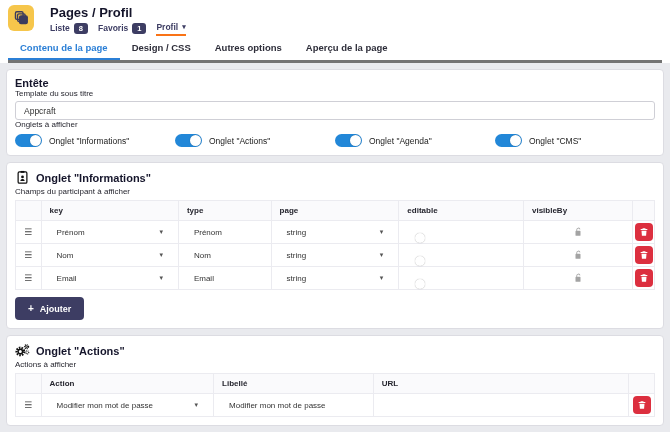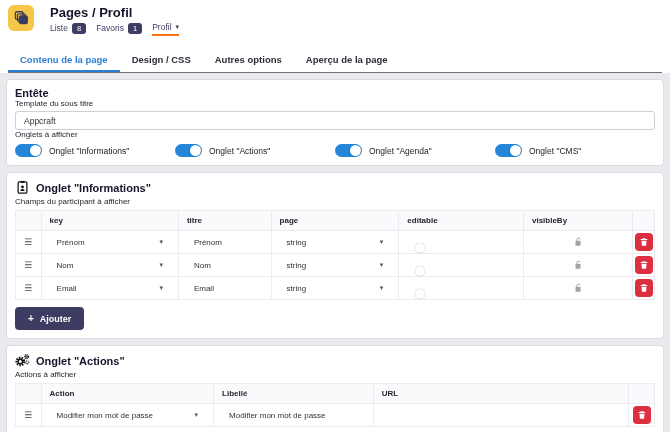--- a/index.html
+++ b/index.html
@@ -7,27 +7,27 @@
     font-family:"Liberation Sans", sans-serif; background:#e9eaee; color:#1f1f2e; }
 
   
   .topbar { background:#fff; padding:5px 8px 0 8px; }
   .topbar-row { display:flex; align-items:flex-start; gap:16px; }
   .app-icon { width:26px; height:26px; border-radius:6px; background:#f6c64b;
     display:flex; align-items:center; justify-content:center; flex:0 0 auto; }
   .app-icon svg { width:18px; height:18px; }
   .title-block { display:flex; flex-direction:column; gap:2px; }
   .page-title { font-size:13px; font-weight:bold; color:#15152b; }
-  .subnav { display:flex; align-items:center; gap:10px; font-size:8.5px; font-weight:normal; color:#3d3d63; }
+  .subnav { display:flex; align-items:center; gap:10px; font-size:8.5px; font-weight:bold; color:#3d3d63; }
   .subnav-item { display:flex; align-items:center; gap:4px; padding-bottom:2px; cursor:pointer; }
   .subnav-item.active { border-bottom:2px solid #f97316; }
   .badge { background:#3d3d63; color:#fff; font-size:7.5px; padding:1px 5px; border-radius:3px; }
   .caret { font-size:7px; color:#3d3d63; }
 
-  .tabs { display:flex; margin-top:12px; border-bottom:1px solid #737373; background:#fff; }
+  .tabs { display:flex; margin-top:0; border-bottom:3px solid #737373; background:#fff; }
   .tab { padding:6px 12px 5px 12px; font-size:9.5px; font-weight:bold; color:#2e2e3a;
     border-bottom:2px solid transparent; cursor:pointer; }
   .tab.active { color:#2b7fd6; border-bottom-color:#2b7fd6; }
 
   
   .main { padding:6px; display:flex; flex-direction:column; gap:6px; }
   .card { background:#fff; border:1px solid #dcdce2; border-radius:4px; padding:7px 8px 8px 8px; }
   .card-title { font-size:11px; font-weight:bold; color:#15152b; }
   .section-head { display:flex; align-items:center; gap:6px; margin-bottom:2px; }
   .section-head svg { width:15px; height:15px; }
@@ -184,21 +184,21 @@
           <col style="width:14.5%">
         <col style="width:20%">
           <col style="width:19.5%">
           <col style="width:17%">
           <col style="width:3.5%">
       </colgroup>
       <thead>
         <tr>
           <th></th>
           <th>key</th>
-          <th>titre</th>
+          <th>type</th>
           <th>page</th>
           <th>editable</th>
           <th>visibleBy</th>
           <th></th>
         </tr>
       </thead>
       <tbody>
 
           <tr>
             <td class="drag-cell"><span class="drag-handle">☰</span></td>

